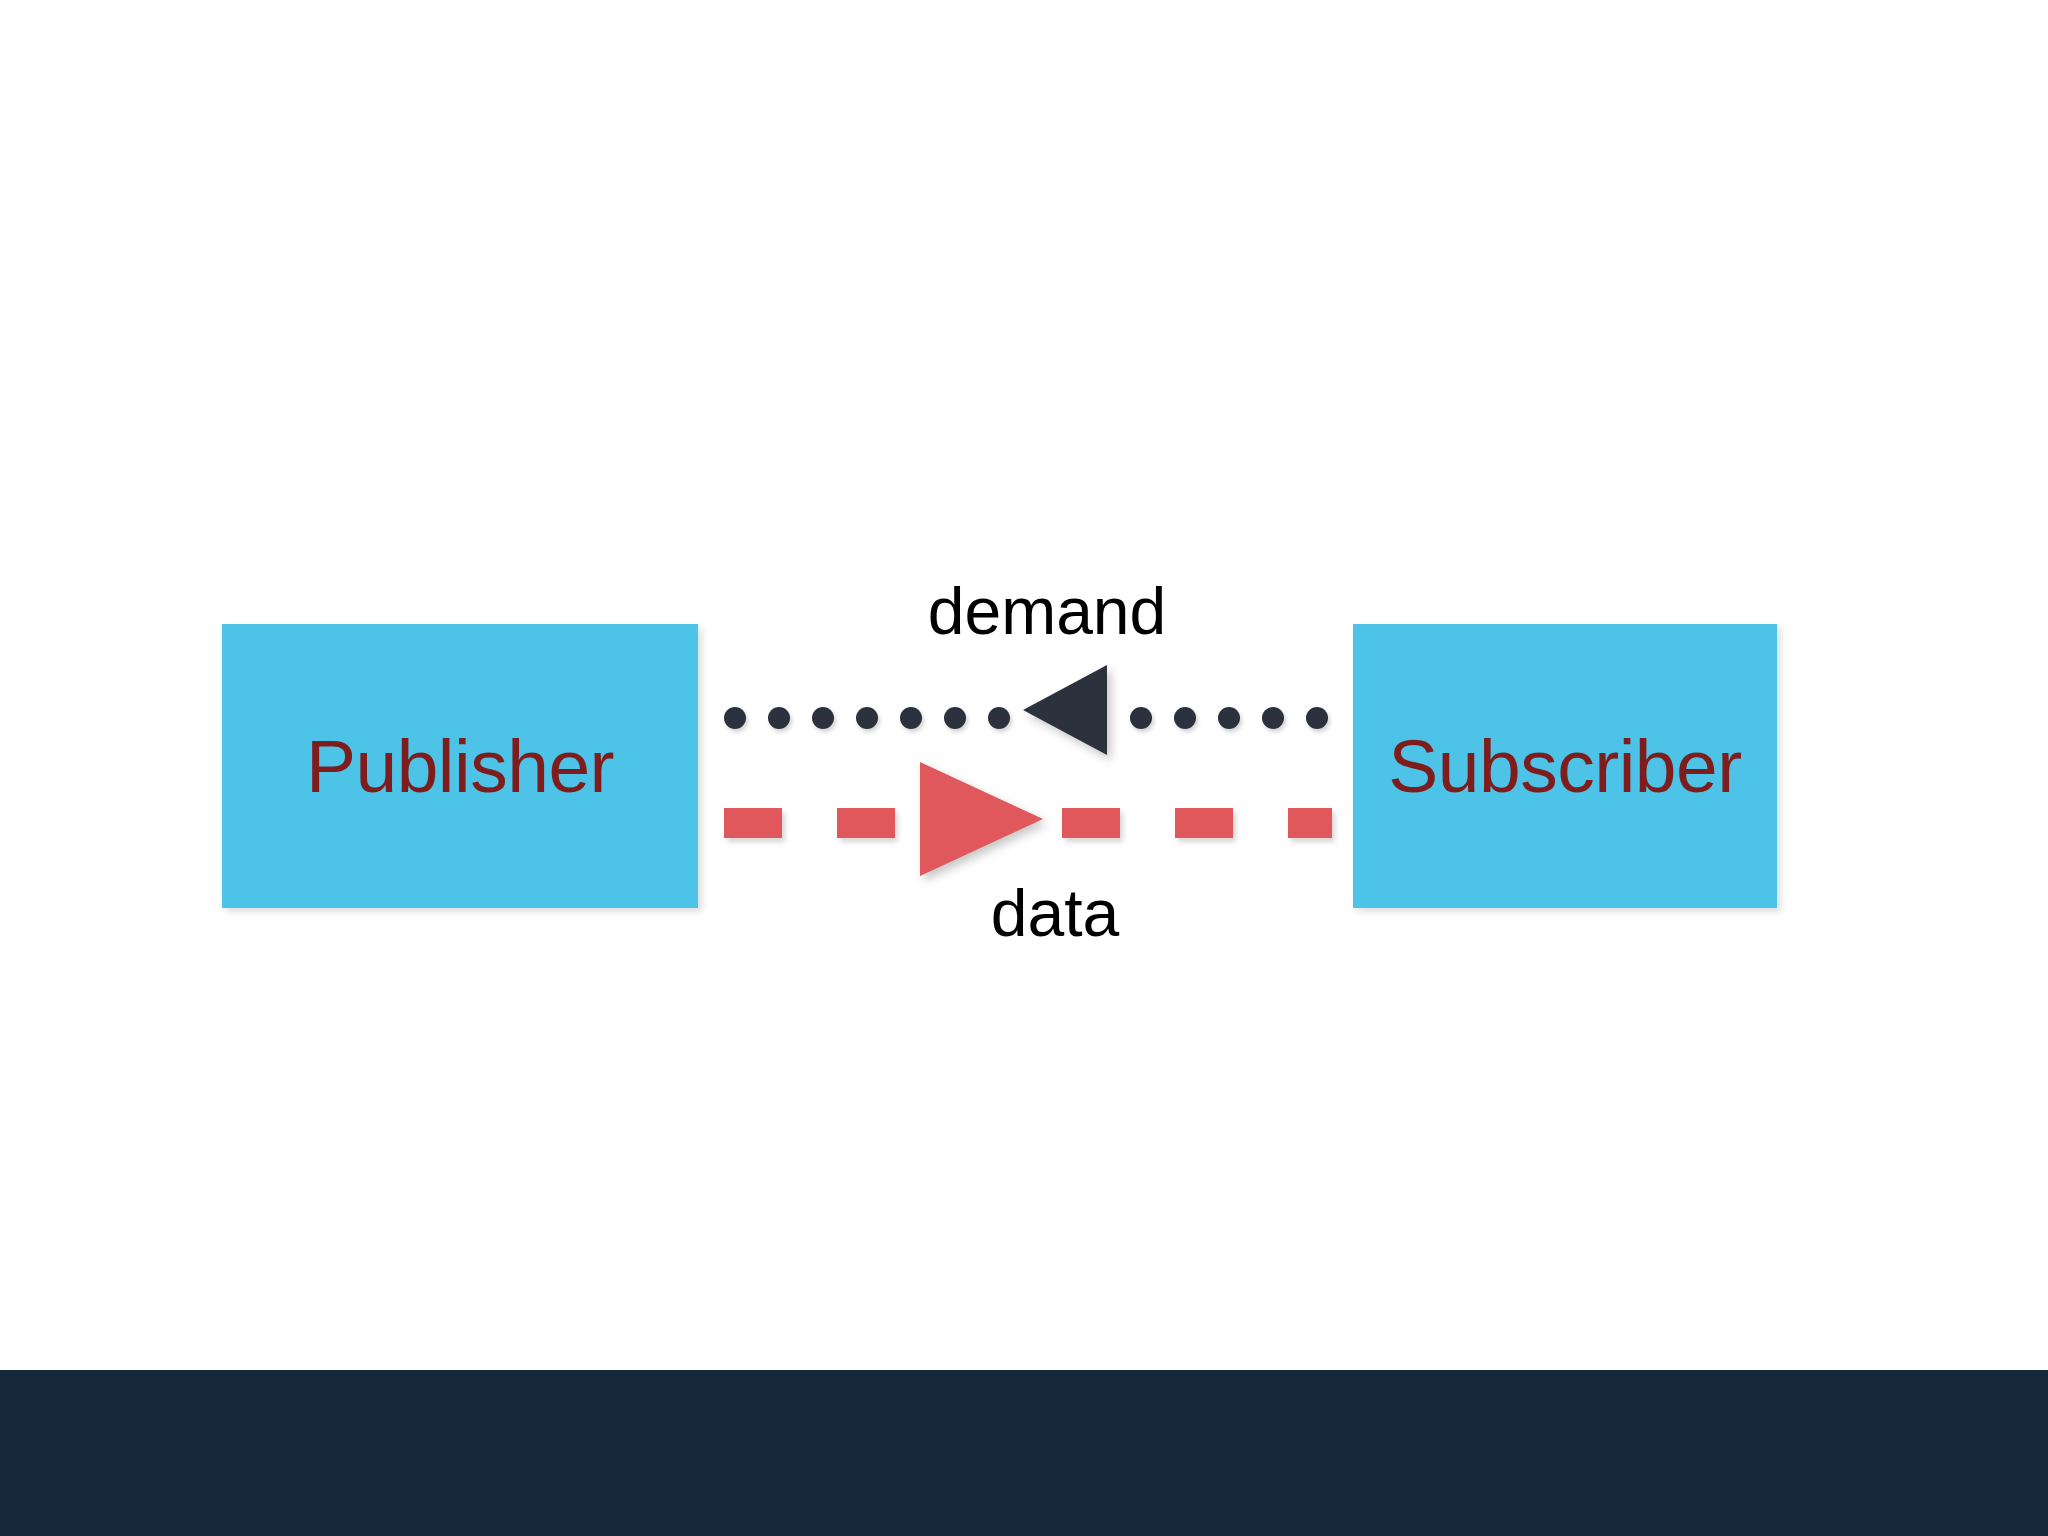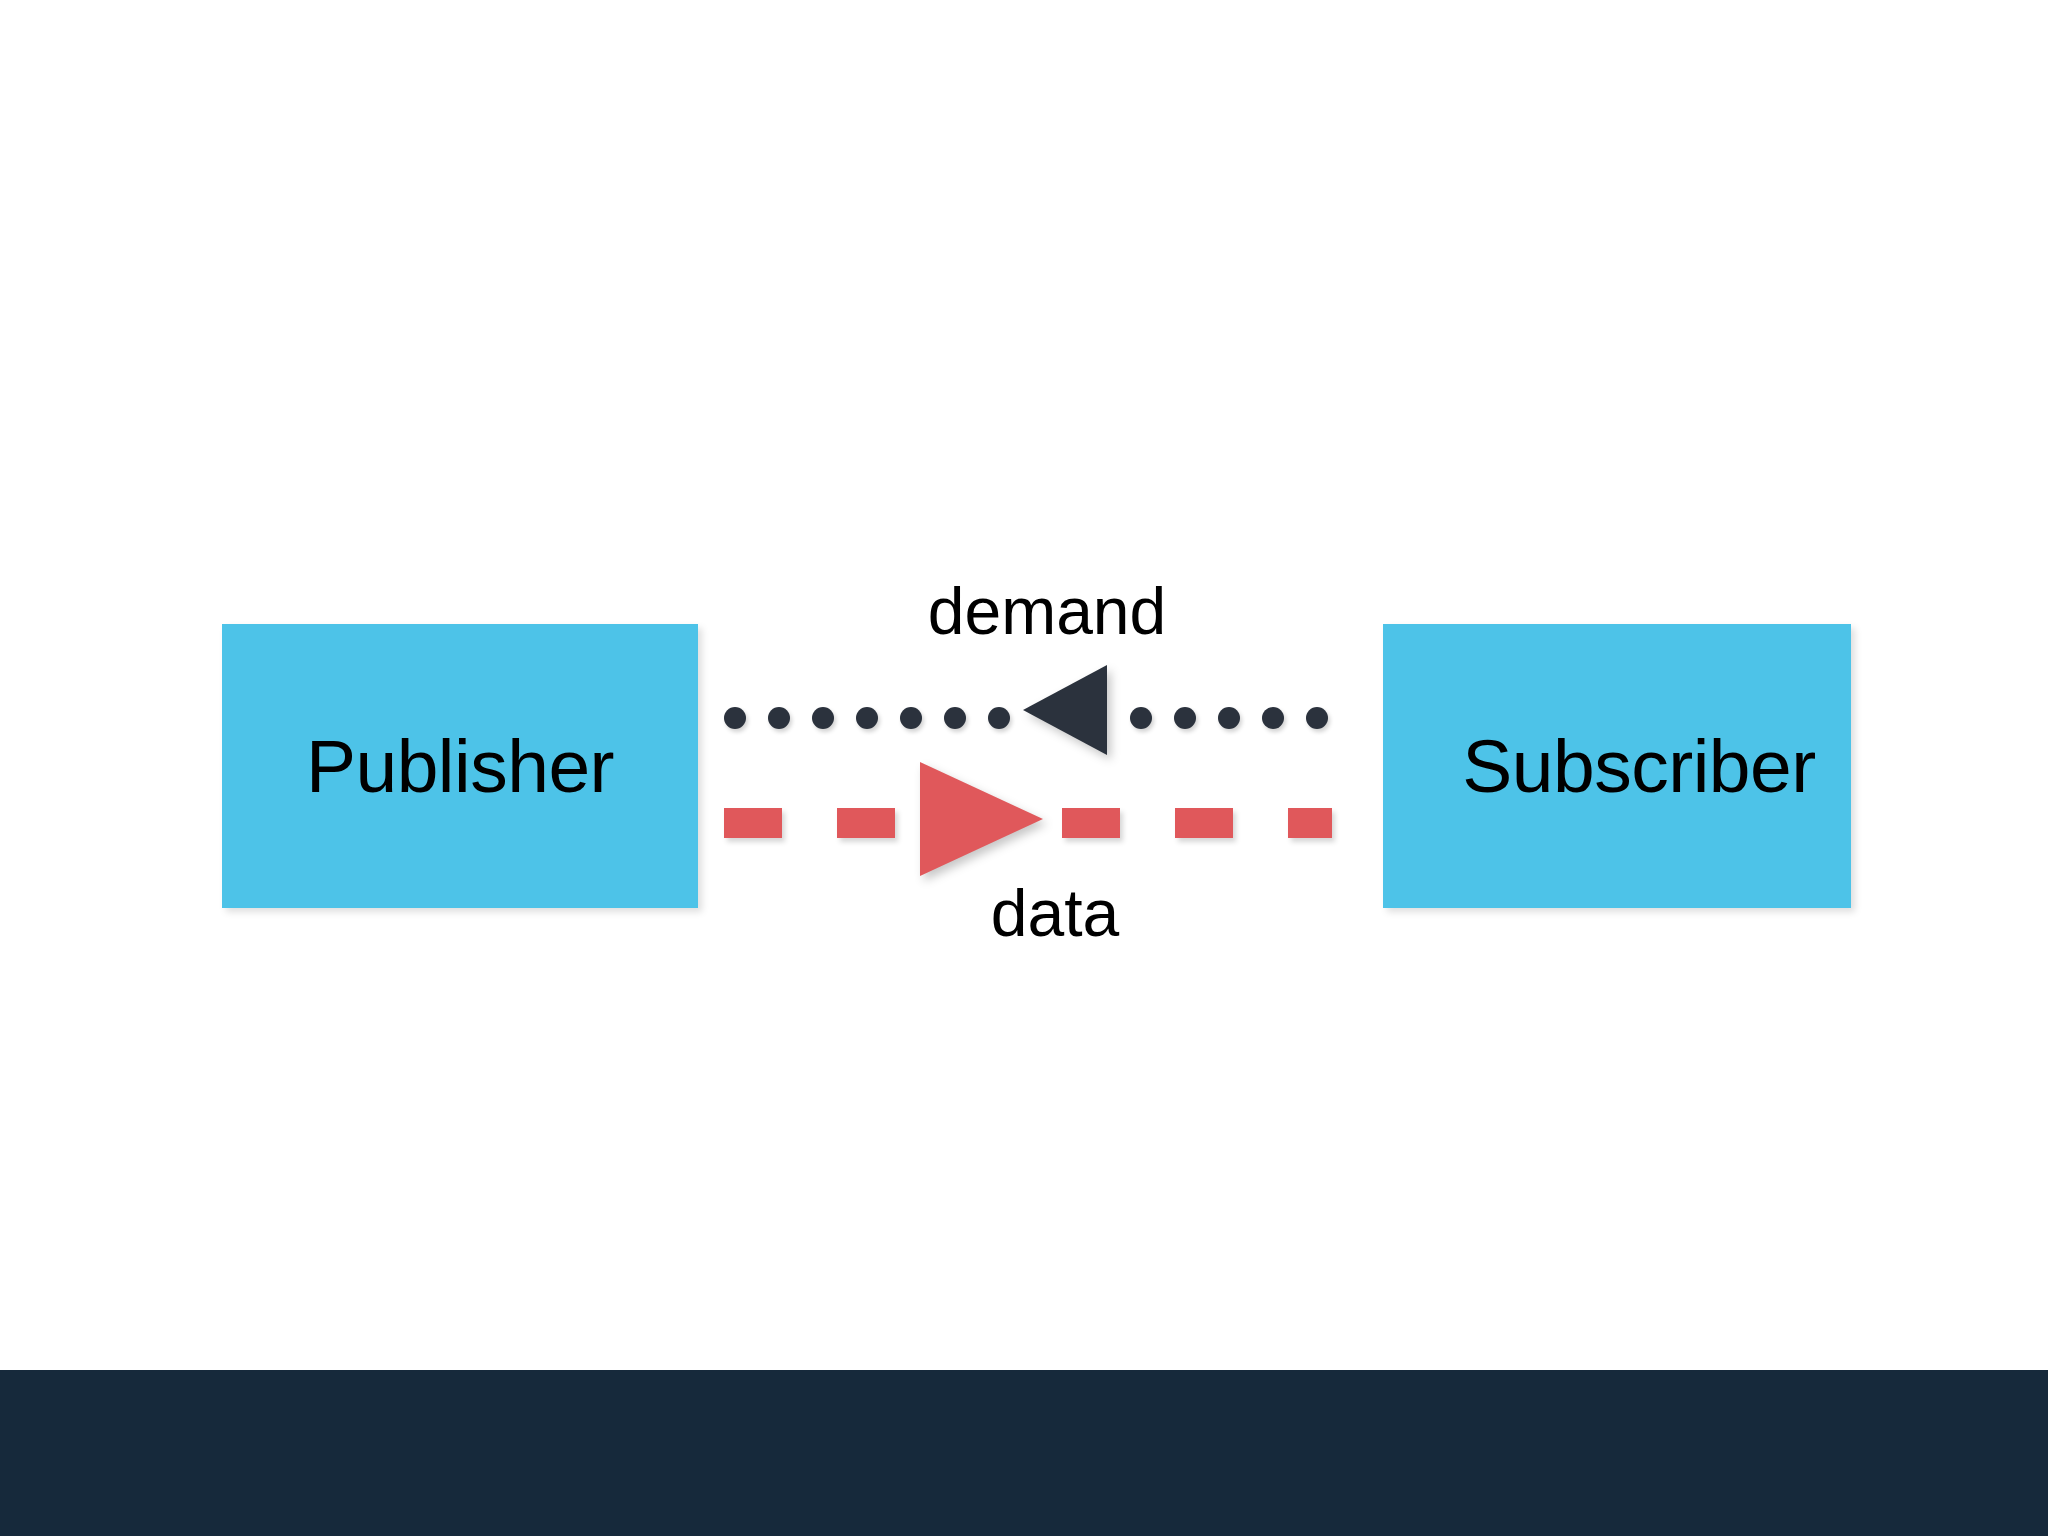--- a/index.html
+++ b/index.html
@@ -22,39 +22,38 @@
   
   .node-box {
     position: absolute;
     display: flex;
     align-items: center;
     justify-content: center;
     background: #4dc3e8;
     box-shadow: 4px 4px 7px rgba(0,0,0,0.13);
   }
   .node-box .node-label {
-    color: #000000;
+    color: #7f1d1d;
     font-size: 75px;
     font-weight: 400;
     letter-spacing: -0.5px;
     line-height: 1;
     font-family: "Liberation Sans", sans-serif;
   }
   #publisher-box {
     left: 222px;
     top: 624px;
     width: 476px;
     height: 284px;
   }
   #subscriber-box {
-    left: 1383px;
+    left: 1353px;
     top: 624px;
     width: 424px;
     height: 284px;
-    padding-left: 44px;
   }
 
   
   .flow-label {
     position: absolute;
     color: #000000;
     font-size: 66px;
     font-weight: 400;
     line-height: 1;
     white-space: nowrap;

